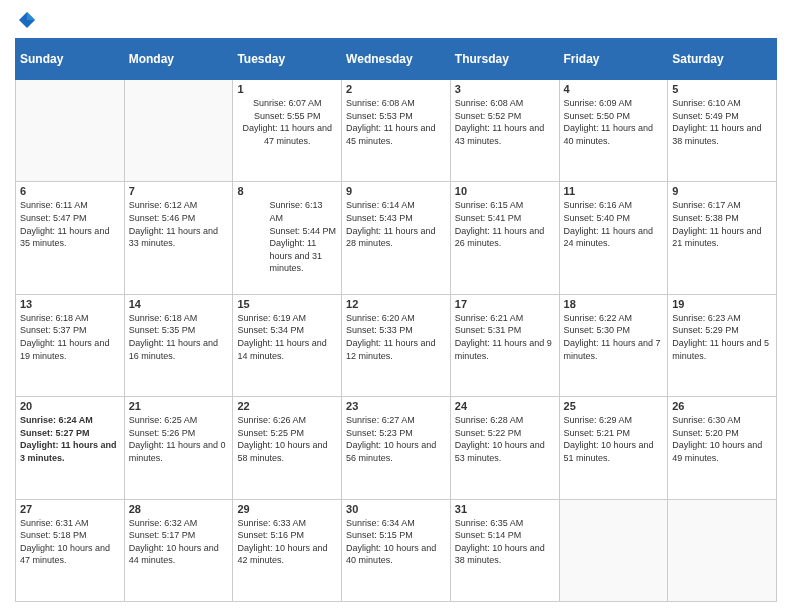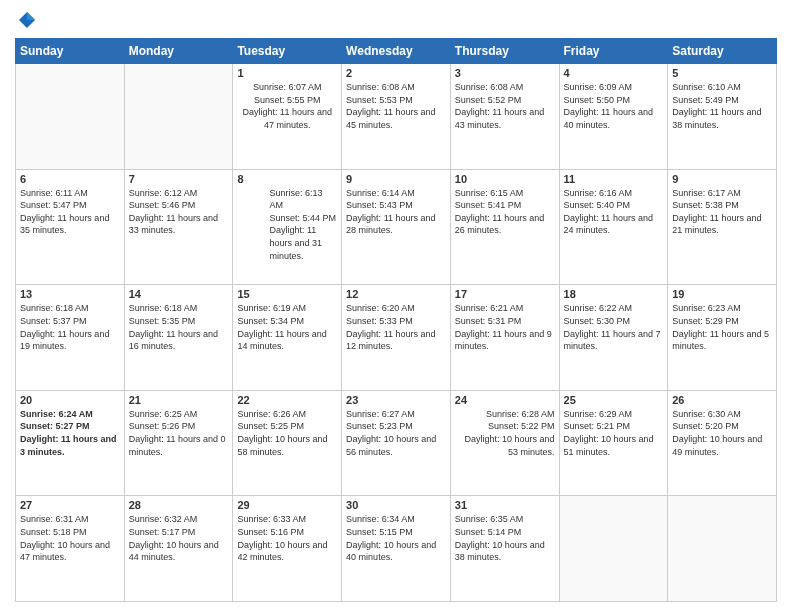--- a/index.html
+++ b/index.html
@@ -61,21 +61,21 @@
     .calendar-table {
       width: 100%;
       border-collapse: collapse;
       flex: 1;
     }
     .calendar-table thead tr th {
       background-color: #2a6db5;
       color: #fff;
       font-size: 12px;
       font-weight: bold;
-      padding: 5px 4px;
+      padding: 13px 4px;
       text-align: left;
       border: 1px solid #2a6db5;
     }
     .calendar-table tbody tr td {
       border: 1px solid #ccc;
       vertical-align: top;
       padding: 3px 4px;
       font-size: 9.5px;
       color: #333;
       width: calc(100% / 7);
@@ -276,21 +276,21 @@
 Daylight: 10 hours and 58 minutes.</div>
           </td>
           <td>
             <span class="day-number">23</span>
             <div class="day-info" style="white-space: pre-line;">Sunrise: 6:27 AM
 Sunset: 5:23 PM
 Daylight: 10 hours and 56 minutes.</div>
           </td>
           <td>
             <span class="day-number">24</span>
-            <div class="day-info" style="white-space: pre-line; text-align: right;">Sunrise: 6:28 AM
+            <div class="day-info" style="white-space: pre-line;">Sunrise: 6:28 AM
 Sunset: 5:22 PM
 Daylight: 10 hours and 53 minutes.</div>
           </td>
           <td>
             <span class="day-number">25</span>
             <div class="day-info" style="white-space: pre-line;">Sunrise: 6:29 AM
 Sunset: 5:21 PM
 Daylight: 10 hours and 51 minutes.</div>
           </td>
           <td>

